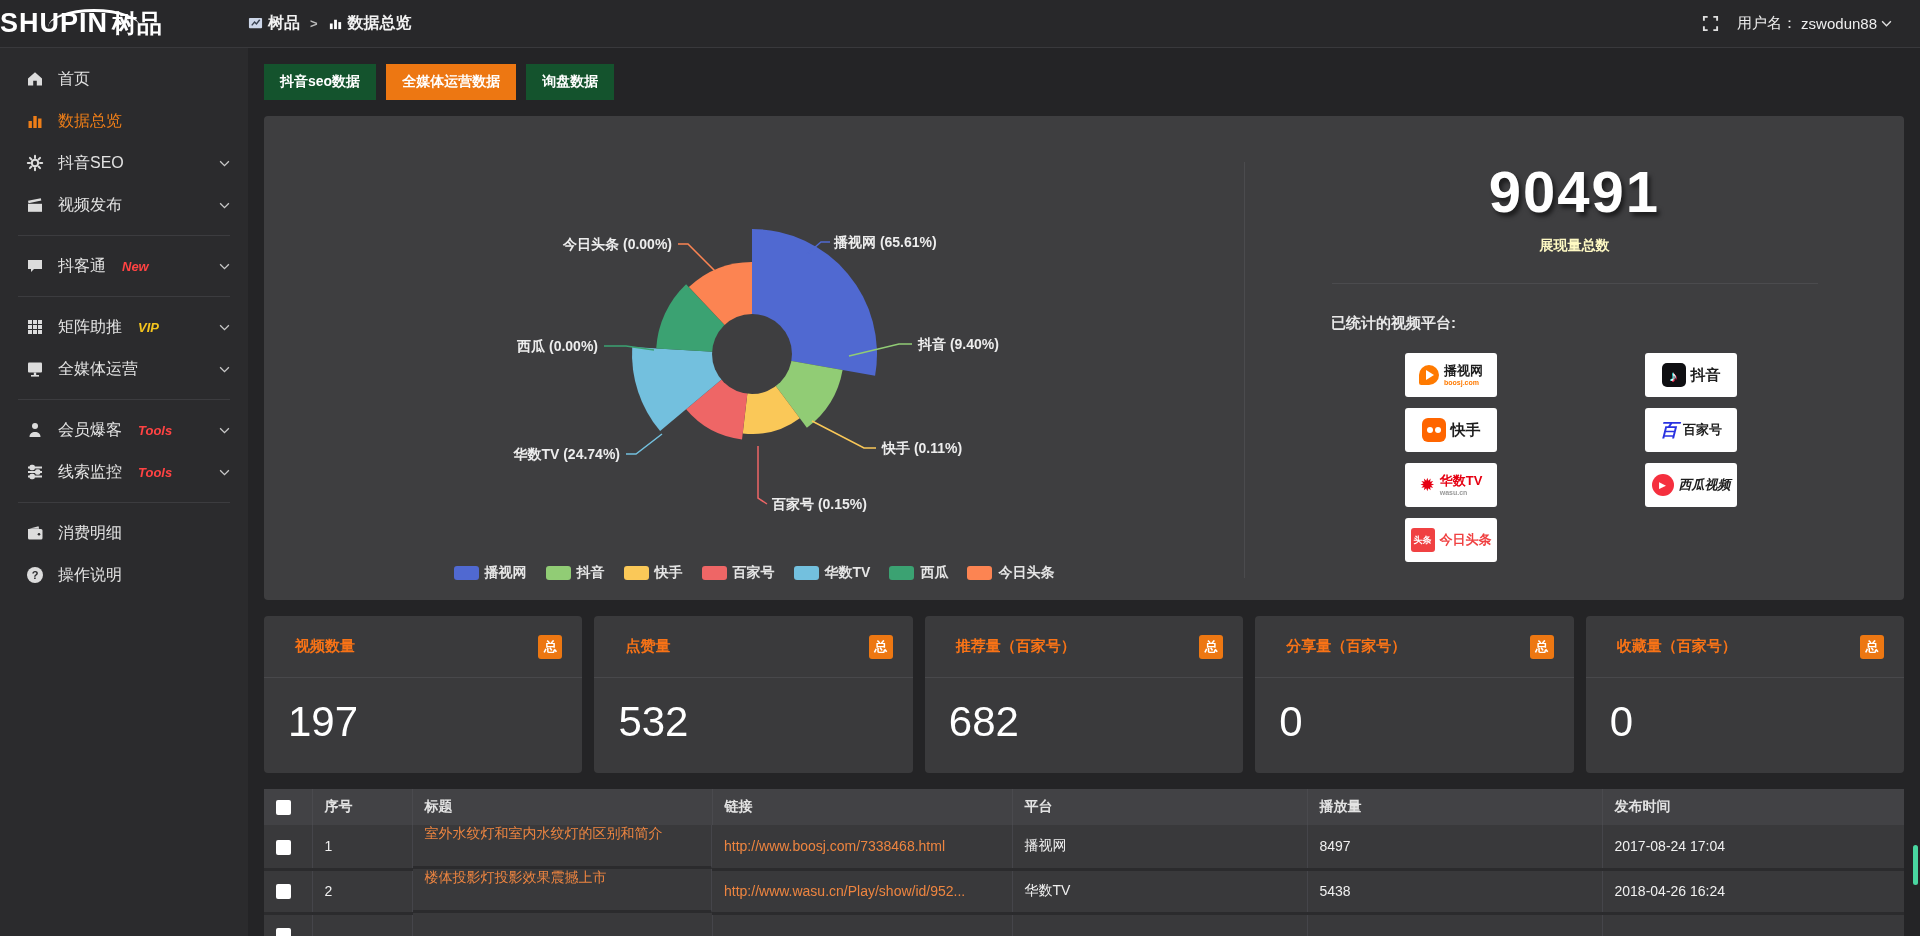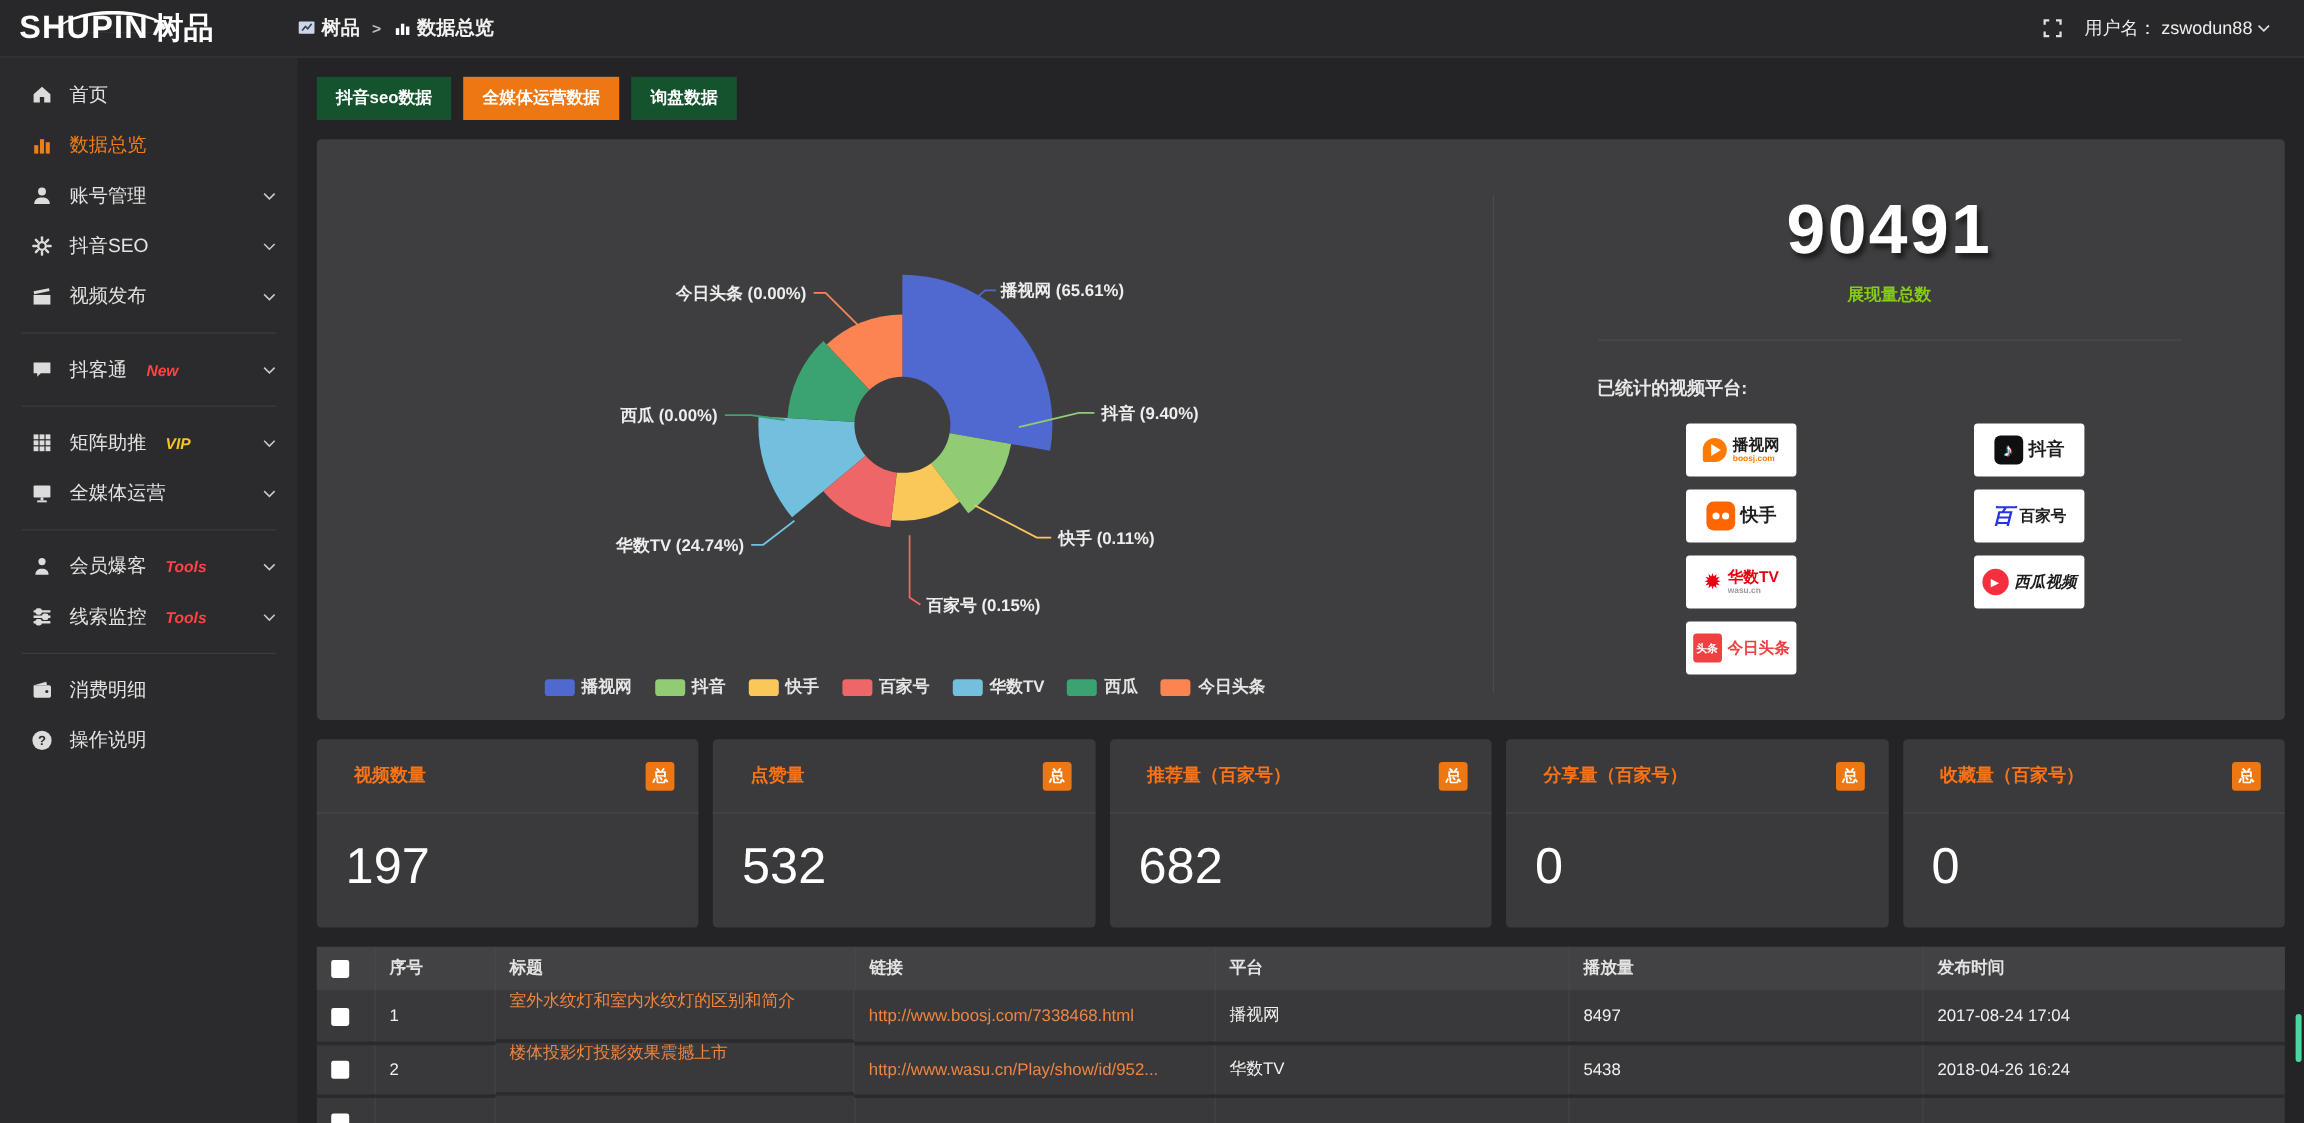--- a/index.html
+++ b/index.html
@@ -2,21 +2,21 @@
 <html><head>
 <meta charset="utf-8">
 <style>
   * { margin:0; padding:0; box-sizing:border-box; }
   html,body { width:1920px; height:936px; overflow:hidden; background:#242426;
     font-family:"Liberation Sans","DejaVu Sans",sans-serif; color:#e8e8e8; }
 
   
   .topbar { position:absolute; left:0; top:0; width:1920px; height:48px;
     background:#28282a; border-bottom:1px solid #39393c; display:flex; align-items:center; z-index:5; }
-  .logo { width:248px; padding-left:16px; position:relative; display:flex; align-items:baseline; }
+  .logo { width:248px; position:relative; display:flex; align-items:baseline; }
   .logo-arc { position:absolute; top:2px; left:48px; width:92px; height:18px;
     border-top:3px solid #fff; border-radius:50% 50% 0 0 / 100% 100% 0 0; }
   .logo-en { font-size:27px; font-weight:900; color:#fff; letter-spacing:1px; }
   .logo-cn { font-size:25px; font-weight:900; color:#fff; margin-left:4px; }
   .breadcrumb { display:flex; align-items:center; gap:10px; font-size:16px; font-weight:bold; color:#f2f2f2; }
   .bc-item { display:flex; align-items:center; gap:5px; }
   .bc-sep { color:#bbb; font-size:13px; }
   .topbar-right { margin-left:auto; display:flex; align-items:center; gap:18px; padding-right:28px; font-size:15px; color:#eee; }
   .user-wrap { display:flex; align-items:center; gap:4px; }
 
@@ -45,21 +45,21 @@
   .pie-svg { position:absolute; left:0; top:0; }
   .pie-label { font-size:14px; font-weight:bold; fill:#ededed; }
   .legend { position:absolute; left:0; bottom:18px; width:980px; display:flex; justify-content:center; gap:19px; }
   .lg-item { display:flex; align-items:center; gap:6px; font-size:14px; font-weight:bold; color:#e5e5e5; cursor:pointer; }
   .lg-swatch { width:25px; height:14px; border-radius:3px; display:inline-block; }
   .v-divider { position:absolute; left:980px; top:46px; bottom:22px; width:1px; background:#4b4b4e; }
 
   .summary { position:absolute; left:981px; right:0; top:0; bottom:0; }
   .total-value { margin-top:42px; text-align:center; font-size:58px; font-weight:900; color:#fff;
     letter-spacing:2px; text-shadow:3px 4px 4px rgba(0,0,0,.55); }
-  .total-label { text-align:center; font-size:14px; font-weight:bold; color:#84cc16; margin-top:12px; }
+  .total-label { text-align:center; font-size:14px; font-weight:bold; color:#fef9c3; margin-top:12px; }
   .summary-divider { width:486px; height:1px; background:#4b4b4e; margin:28px auto 0; }
   .platforms-title { margin:30px 0 0 86px; font-size:15px; font-weight:bold; color:#e8e8e8; }
   .badges { margin:20px 0 0 160px; display:grid; grid-template-columns:92px 92px; column-gap:148px; row-gap:11px; }
   .pbadge { width:92px; height:44px; background:#fff; border-radius:3px; display:flex; align-items:center; justify-content:center; gap:5px; }
   .p-name { font-size:13px; font-weight:bold; color:#1d1d1d; line-height:1.1; }
   .p-col { display:flex; flex-direction:column; align-items:flex-start; }
   .p-sub { font-size:7px; font-weight:bold; }
   .lg-boosj { width:20px; height:20px; background:#ff7a00; border-radius:55% 55% 55% 12%; position:relative; }
   .lg-boosj::after { content:""; position:absolute; left:7px; top:5px; border-left:8px solid #fff;
     border-top:5px solid transparent; border-bottom:5px solid transparent; }
@@ -152,30 +152,20 @@
       </svg>
     <span>首页</span>
   </div>
   <div class="side-item active">
     <svg class="s-icon" viewBox="0 0 18 18" fill="currentColor">
         <rect x="2.5" y="9" width="3.4" height="7"></rect>
         <rect x="7.3" y="4" width="3.4" height="12"></rect>
         <rect x="12.1" y="6.5" width="3.4" height="9.5"></rect>
       </svg>
     <span>数据总览</span>
-  </div>
-  <div class="side-item">
-    <svg class="s-icon" viewBox="0 0 18 18" fill="currentColor">
-        <circle cx="9" cy="5.6" r="3.3"></circle>
-        <path d="M2.5 16 c0-3.8 2.9-5.4 6.5-5.4 s6.5 1.6 6.5 5.4 z"></path>
-      </svg>
-    <span>账号管理</span>
-    <svg class="side-chevron" width="11" height="7" viewBox="0 0 12 8" fill="none" stroke="currentColor" stroke-width="1.5">
-        <path d="M1 1.5 L6 6.5 L11 1.5"></path>
-      </svg>
   </div>
   <div class="side-item">
     <svg class="s-icon" viewBox="0 0 18 18" fill="none" stroke="currentColor" stroke-width="2" stroke-linecap="round">
         <circle cx="9" cy="9" r="3.2"></circle>
         <path d="M9 1.8 V4"></path>
         <path d="M9 14 V16.2"></path>
         <path d="M1.8 9 H4"></path>
         <path d="M14 9 H16.2"></path>
         <path d="M3.9 3.9 L5.5 5.5"></path>
         <path d="M12.5 12.5 L14.1 14.1"></path>

